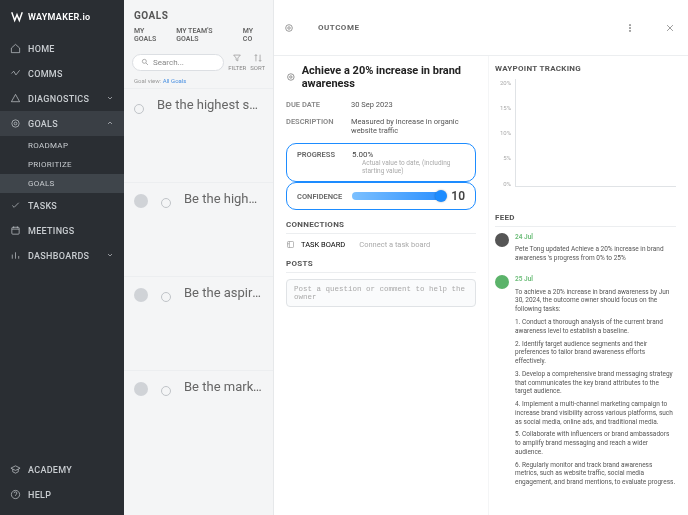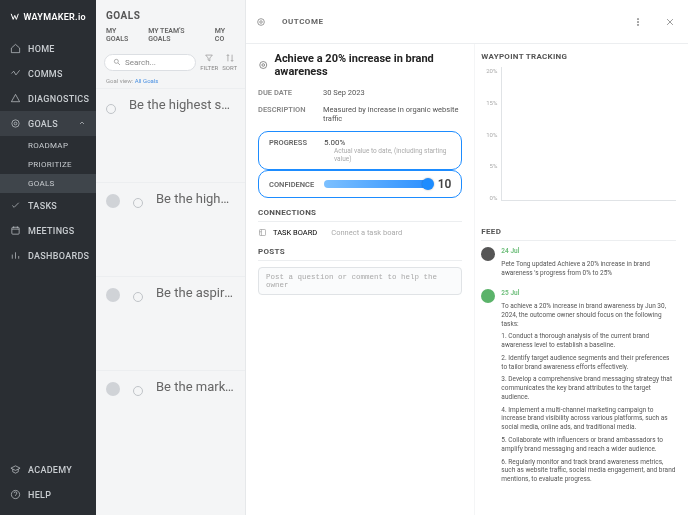--- a/index.html
+++ b/index.html
@@ -1,19 +1,19 @@
 <!DOCTYPE html>
 <html><head>
 <meta charset="utf-8">
 <style>
 * { box-sizing: border-box; margin: 0; padding: 0; font-family: -apple-system, BlinkMacSystemFont, "Segoe UI", Roboto, sans-serif; }
 body { width: 688px; height: 515px; overflow: hidden; display: flex; background: #fff; }
 
 
-.sidebar { width: 96px; background: #2a2e33; color: #c8ccd0; display: flex; flex-direction: column; font-size: 9px; letter-spacing: 0.3px; }
+.sidebar { width: 124px; background: #2a2e33; color: #c8ccd0; display: flex; flex-direction: column; font-size: 9px; letter-spacing: 0.3px; }
 .logo { display: flex; align-items: center; padding: 10px 10px 12px 10px; font-size: 9px; font-weight: 600; color: #fff; gap: 4px; }
 .logo svg { width: 14px; height: 14px; fill: #fff; }
 .nav { flex: 1; }
 .nav-item { display: flex; align-items: center; padding: 7px 10px; cursor: pointer; gap: 7px; font-weight: 500; }
 .nav-item.active { background: #3a3f45; }
 .nav-icon { width: 11px; height: 11px; display: inline-flex; align-items: center; justify-content: center; flex-shrink: 0; }
 .nav-icon svg { width: 11px; height: 11px; stroke: #c8ccd0; fill: none; stroke-width: 1.5; }
 .chev { margin-left: auto; }
 .chev svg { width: 8px; height: 8px; stroke: #c8ccd0; fill: none; stroke-width: 2; }
 .sub-item { padding: 5px 10px 5px 28px; font-size: 8px; cursor: pointer; }
@@ -33,21 +33,21 @@
 .goal-crumb a { color: #4a90e2; }
 .goal-list { flex: 1; overflow: hidden; }
 .goal-row { display: flex; align-items: flex-end; padding: 8px 10px; border-top: 1px solid #eceef0; gap: 13px; font-size: 13px; color: #666; }
 .avatar { width: 14px; height: 14px; border-radius: 50%; background: #d0d3d7; flex-shrink: 0; }
 .ring { width: 10px; height: 10px; border: 1px solid #c0c4c8; border-radius: 50%; flex-shrink: 0; }
 .goal-row .txt { flex: 1; overflow: hidden; white-space: nowrap; text-overflow: ellipsis; line-height: 1.3; }
 .goal-row.sp { margin-top: 60px; }
 
 
 .panel { flex: 1; background: #fff; display: flex; flex-direction: column; position: relative; overflow: hidden; }
-.panel-top { display: flex; align-items: center; padding: 12px 10px; border-bottom: 1px solid #eceef0; gap: 16px;}
+.panel-top { display: flex; align-items: center; padding: 18px 10px; border-bottom: 1px solid #eceef0; gap: 24px;}
 .panel-top .tag { font-size: 8px; font-weight: 700; letter-spacing: 0.5px; color: #666; }
 .panel-top svg { width: 10px; height: 10px; stroke: #888; fill: none; stroke-width: 2;}
 .panel-top .spacer { flex:1; }
 .panel-top .act { cursor: pointer; padding: 0 3px; }
 .panel-body { flex: 1; display: flex; overflow: hidden; }
 .main { flex: 1.05; padding: 8px 12px; display: flex; flex-direction: column; font-size: 8px; overflow-y: auto; }
 .title-row { display: flex; align-items: center; gap: 6px; margin-bottom: 10px;}
 .title-row svg { width: 12px; height: 12px; stroke: #555; fill: none; stroke-width: 1.5;}
 .title { font-size: 11px; font-weight: 700; color: #222; }
 .meta-row { display: flex; font-size: 7.5px; margin-bottom: 8px; }

